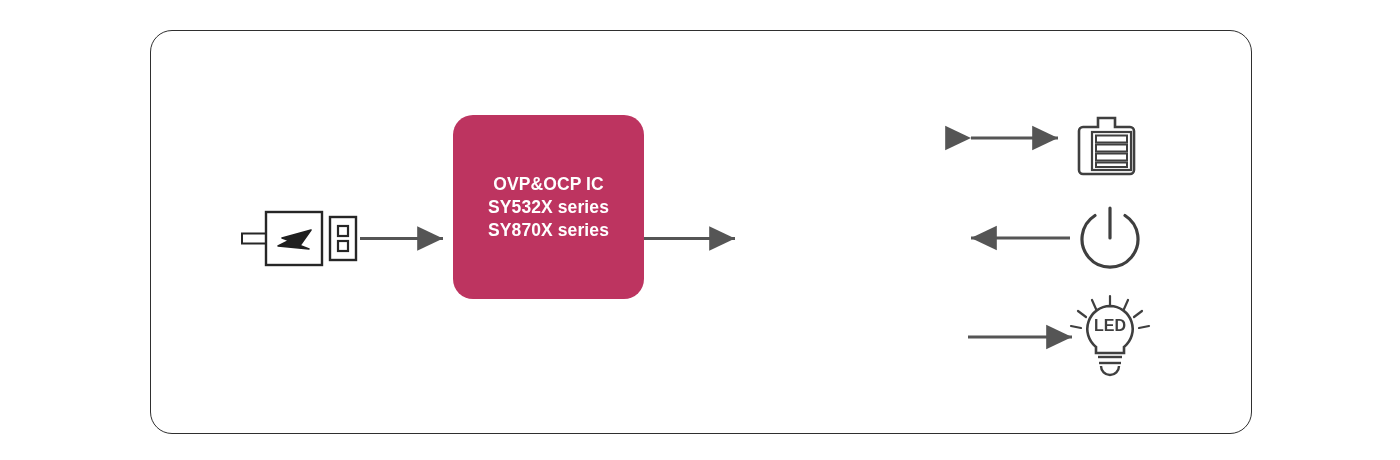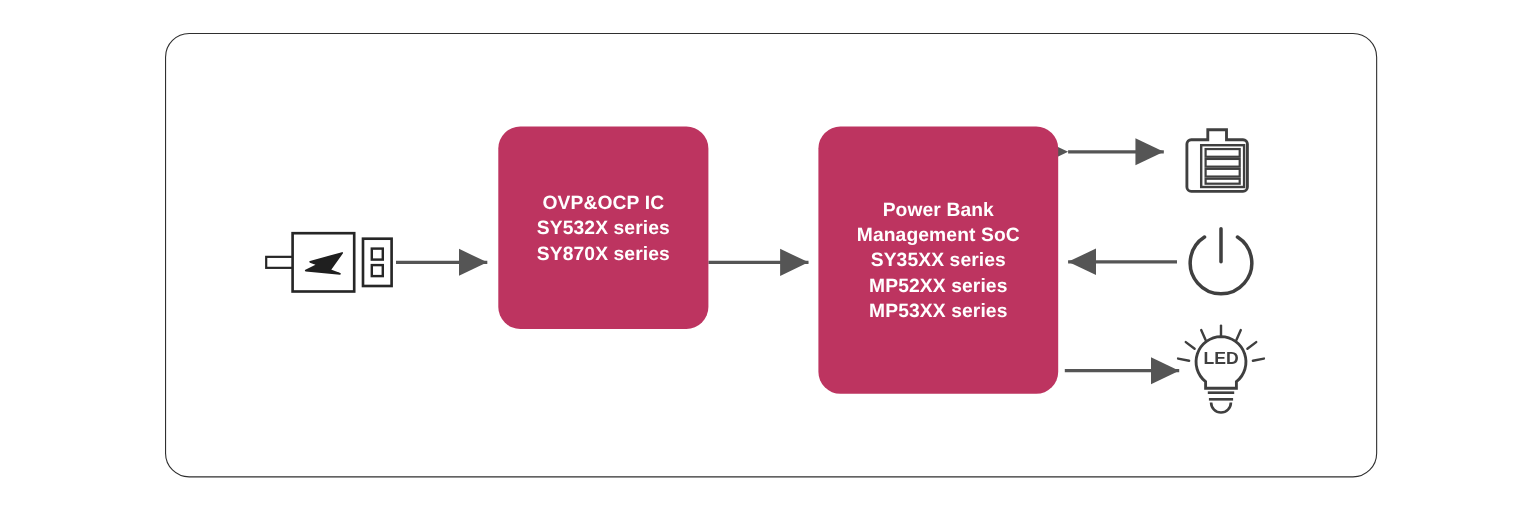--- a/index.html
+++ b/index.html
@@ -153,21 +153,14 @@
       <line x1="968" y1="337" x2="1072" y2="337" stroke="#555555" stroke-width="3" marker-end="url(#arrowR)"></line>
     </g>
   </svg>
 
   <div class="chip-block" id="block-ovp">
     <div class="chip-text">OVP&amp;OCP IC
 SY532X series
 SY870X series</div>
   </div>
 
-  <div class="chip-block" id="block-soc">
-    <div class="chip-text">Power Bank
-Management SoC
-SY35XX series
-MP52XX series
-MP53XX series</div>
-  </div>
 
 </div>
 
 </body></html>

